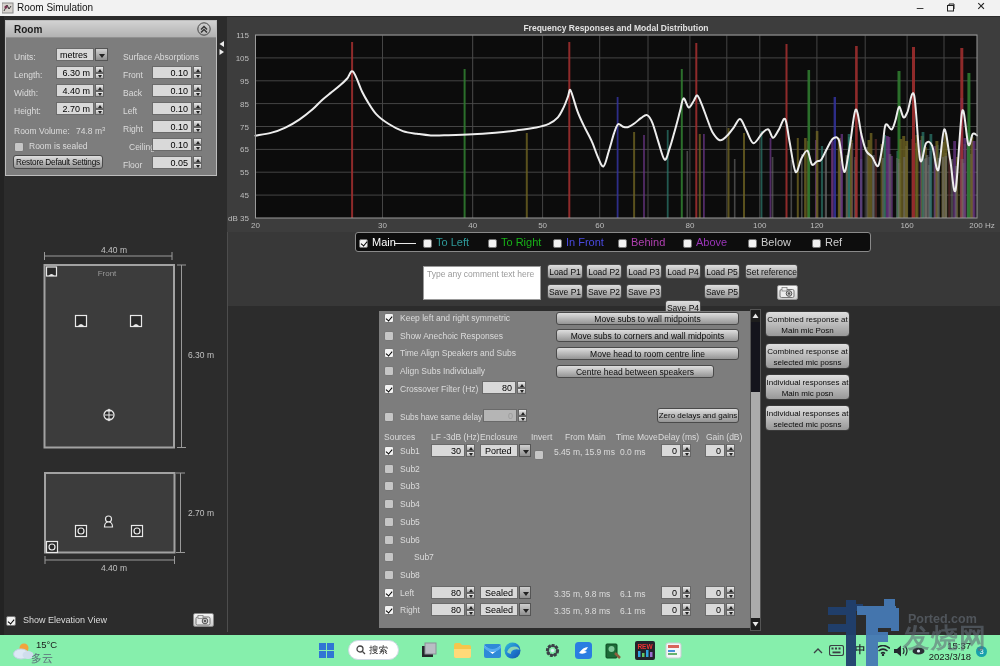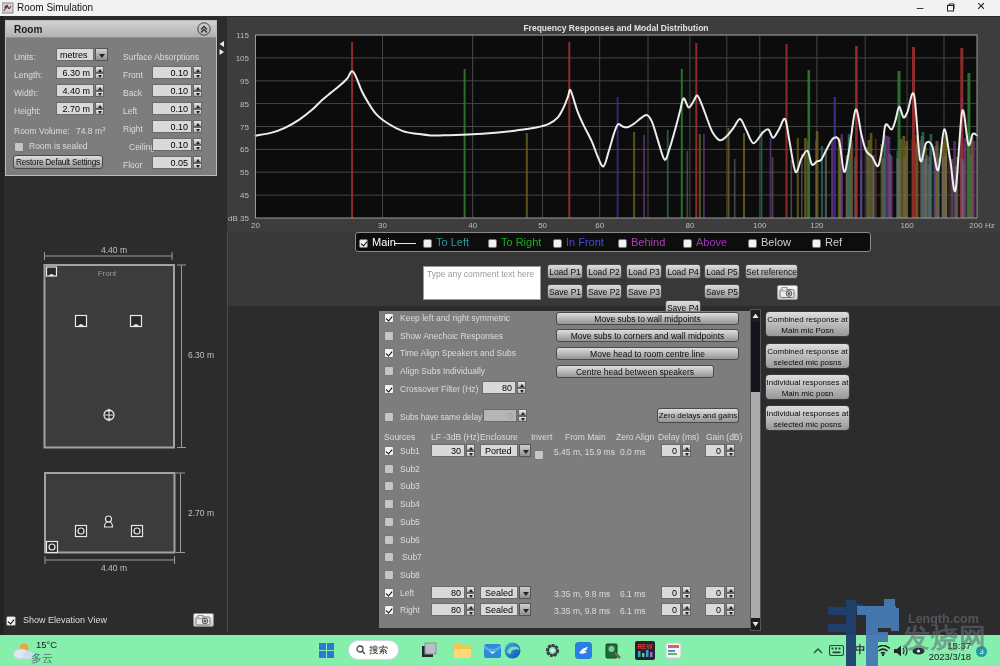--- a/index.html
+++ b/index.html
@@ -344,37 +344,37 @@
  <div class="btn" style="position:absolute;left:177px;top:1px;width:183px;height:13px;line-height:12px">Move subs to wall midpoints</div>
  <div class="btn" style="position:absolute;left:177px;top:18px;width:183px;height:13px;line-height:12px">Move subs to corners and wall midpoints</div>
  <div class="btn" style="position:absolute;left:177px;top:36px;width:183px;height:13px;line-height:12px">Move head to room centre line</div>
  <div class="btn" style="position:absolute;left:177px;top:54px;width:158px;height:13px;line-height:12px">Centre head between speakers</div>
  <div class="btn" style="position:absolute;left:278px;top:97px;width:82px;height:15px;line-height:14px;font-size:8px">Zero delays and gains</div>
  <div class="lab" style="position:absolute;left:5px;top:121px">Sources</div>
  <div class="lab" style="position:absolute;left:52px;top:121px">LF -3dB (Hz)</div>
  <div class="lab" style="position:absolute;left:101px;top:121px">Enclosure</div>
  <div class="lab" style="position:absolute;left:152px;top:121px">Invert</div>
  <div class="lab" style="position:absolute;left:186px;top:121px">From Main</div>
- <div class="lab" style="position:absolute;left:237px;top:121px">Zero Align</div>
+ <div class="lab" style="position:absolute;left:237px;top:121px">Time Move</div>
  <div class="lab" style="position:absolute;left:279px;top:121px">Delay (ms)</div>
  <div class="lab" style="position:absolute;left:327px;top:121px">Gain (dB)</div>
  <div class="crow" style="left:5px;top:133px"><span class="cbx on"></span><span class="lab" style="margin-left:6px">Sub1</span></div>
     <div style="position:absolute;left:52px;top:133px"><span class="fld" style="width:34px;background:#d9d9d9;color:#000">30</span><span class="spin"><i class="su"></i><i class="sd"></i></span></div>
     <div style="position:absolute;left:101px;top:133px"><span class="fld" style="width:38px;text-align:left;padding-left:4px">Ported</span><span class="drop"></span></div>
     <div style="position:absolute;left:155px;top:134px"><span class="cbx dim"></span></div>
     <div style="position:absolute;left:175px;top:136px" class="lab">5.45 m, 15.9 ms</div>
     <div style="position:absolute;left:241px;top:136px" class="lab">0.0 ms</div>
     <div style="position:absolute;left:282px;top:133px"><span class="fld" style="width:20px;background:#d9d9d9;color:#000">0</span><span class="spin"><i class="su"></i><i class="sd"></i></span></div>
     <div style="position:absolute;left:326px;top:133px"><span class="fld" style="width:20px;background:#d9d9d9;color:#000">0</span><span class="spin"><i class="su"></i><i class="sd"></i></span></div>
     <div class="crow" style="left:5px;top:151px"><span class="cbx dim"></span><span class="lab" style="margin-left:6px">Sub2</span></div>
     <div class="crow" style="left:5px;top:168px"><span class="cbx dim"></span><span class="lab" style="margin-left:6px">Sub3</span></div>
     <div class="crow" style="left:5px;top:186px"><span class="cbx dim"></span><span class="lab" style="margin-left:6px">Sub4</span></div>
     <div class="crow" style="left:5px;top:204px"><span class="cbx dim"></span><span class="lab" style="margin-left:6px">Sub5</span></div>
     <div class="crow" style="left:5px;top:222px"><span class="cbx dim"></span><span class="lab" style="margin-left:6px">Sub6</span></div>
-    <div class="crow" style="left:5px;top:239px"><span class="cbx dim"></span><span class="lab" style="margin-left:8px">Sub7</span></div>
+    <div class="crow" style="left:5px;top:239px"><span class="cbx dim"></span><span class="lab" style="margin-left:20px">Sub7</span></div>
     <div class="crow" style="left:5px;top:257px"><span class="cbx dim"></span><span class="lab" style="margin-left:6px">Sub8</span></div>
     <div class="crow" style="left:5px;top:275px"><span class="cbx on"></span><span class="lab" style="margin-left:6px">Left</span></div>
     <div style="position:absolute;left:52px;top:275px"><span class="fld" style="width:34px;background:#d9d9d9;color:#000">80</span><span class="spin"><i class="su"></i><i class="sd"></i></span></div>
     <div style="position:absolute;left:101px;top:275px"><span class="fld" style="width:38px;text-align:left;padding-left:4px">Sealed</span><span class="drop"></span></div>
     <div style="position:absolute;left:175px;top:278px" class="lab">3.35 m, 9.8 ms</div>
     <div style="position:absolute;left:241px;top:278px" class="lab">6.1 ms</div>
     <div style="position:absolute;left:282px;top:275px"><span class="fld" style="width:20px;background:#d9d9d9;color:#000">0</span><span class="spin"><i class="su"></i><i class="sd"></i></span></div>
     <div style="position:absolute;left:326px;top:275px"><span class="fld" style="width:20px;background:#d9d9d9;color:#000">0</span><span class="spin"><i class="su"></i><i class="sd"></i></span></div>
     <div class="crow" style="left:5px;top:292px"><span class="cbx on"></span><span class="lab" style="margin-left:6px">Right</span></div>
     <div style="position:absolute;left:52px;top:292px"><span class="fld" style="width:34px;background:#d9d9d9;color:#000">80</span><span class="spin"><i class="su"></i><i class="sd"></i></span></div>
@@ -514,14 +514,14 @@
   </g>
   <g fill="#4679b4">
    <rect x="60" y="1" width="11" height="8"></rect>
    <rect x="33" y="8" width="39" height="9"></rect>
    <rect x="42" y="8" width="12" height="60"></rect>
    <rect x="54" y="17" width="13" height="13"></rect>
    <rect x="67" y="10" width="8" height="23"></rect>
    <rect x="54" y="34" width="10" height="10"></rect>
   </g>
  </svg>
- <div style="position:absolute;left:908px;top:612px;font-size:12.5px;font-weight:bold;color:rgba(105,114,124,0.6)">Length.com</div>
+ <div style="position:absolute;left:908px;top:612px;font-size:12.5px;font-weight:bold;color:rgba(105,114,124,0.6)">Ported.com</div>
  <div style="position:absolute;left:903px;top:620px;font-size:27px;font-weight:bold;color:rgba(98,108,118,0.6);letter-spacing:1px">发烧网</div>
 </div>
 </body></html>

